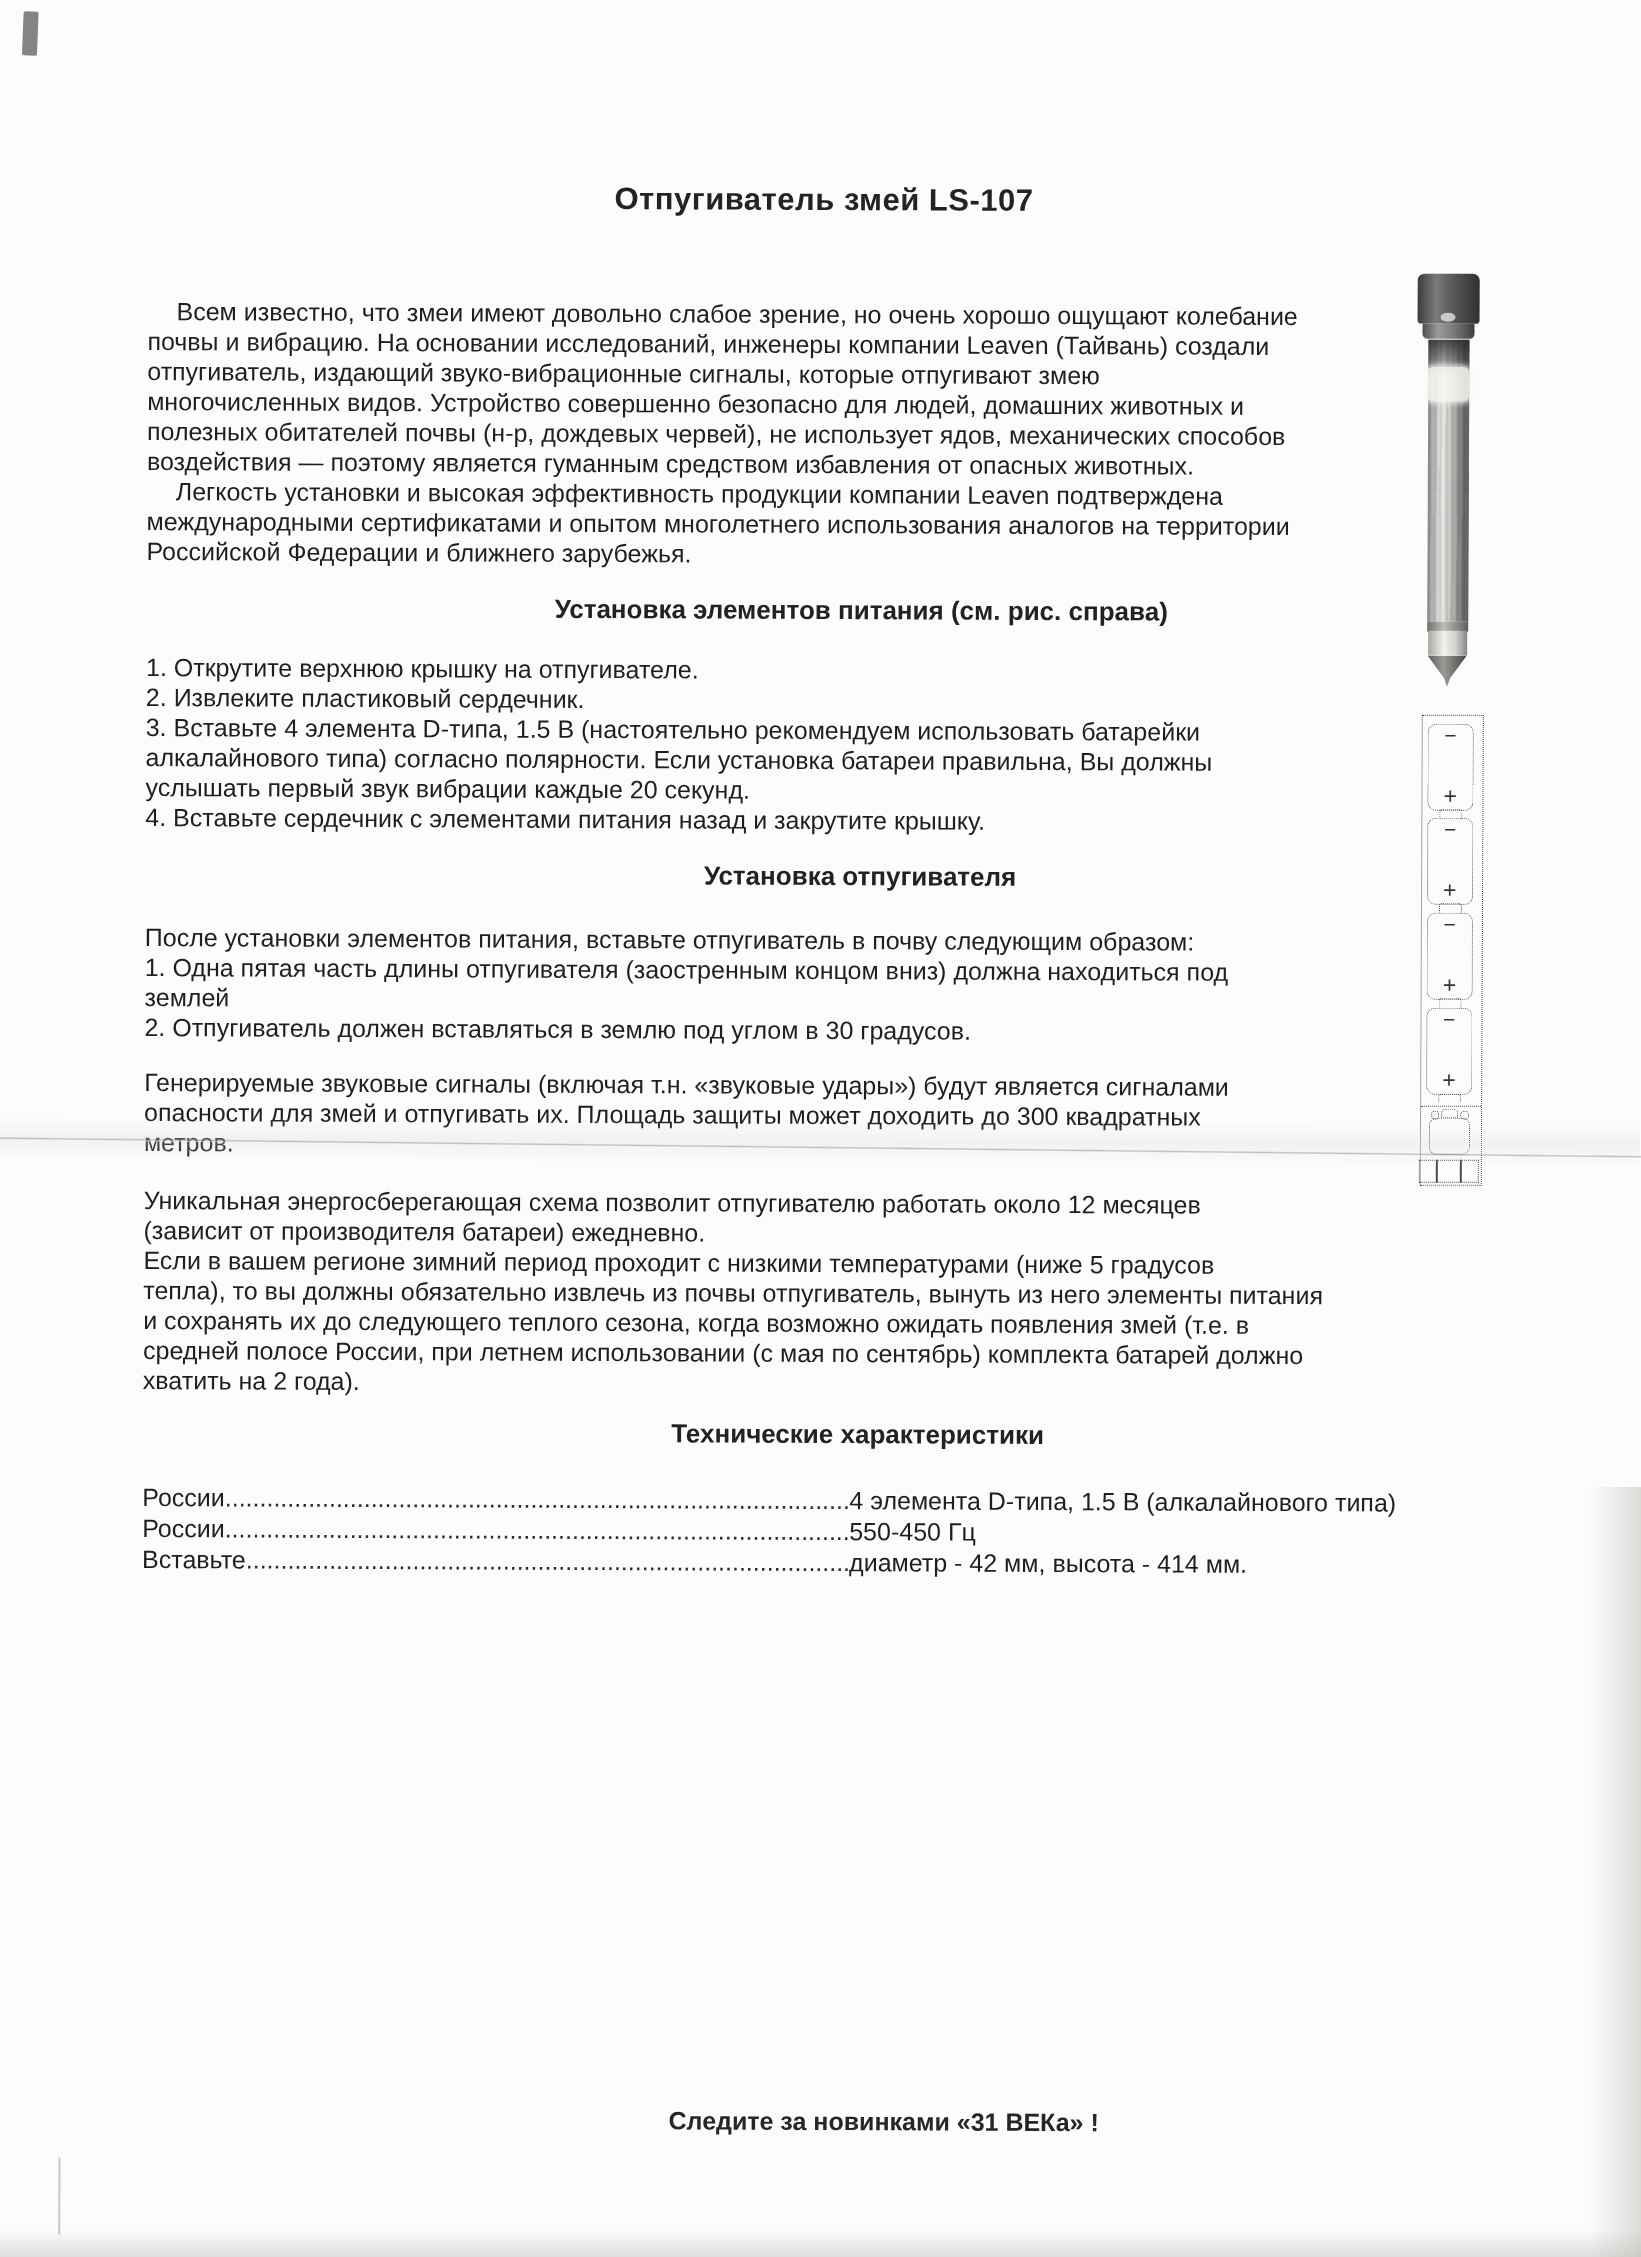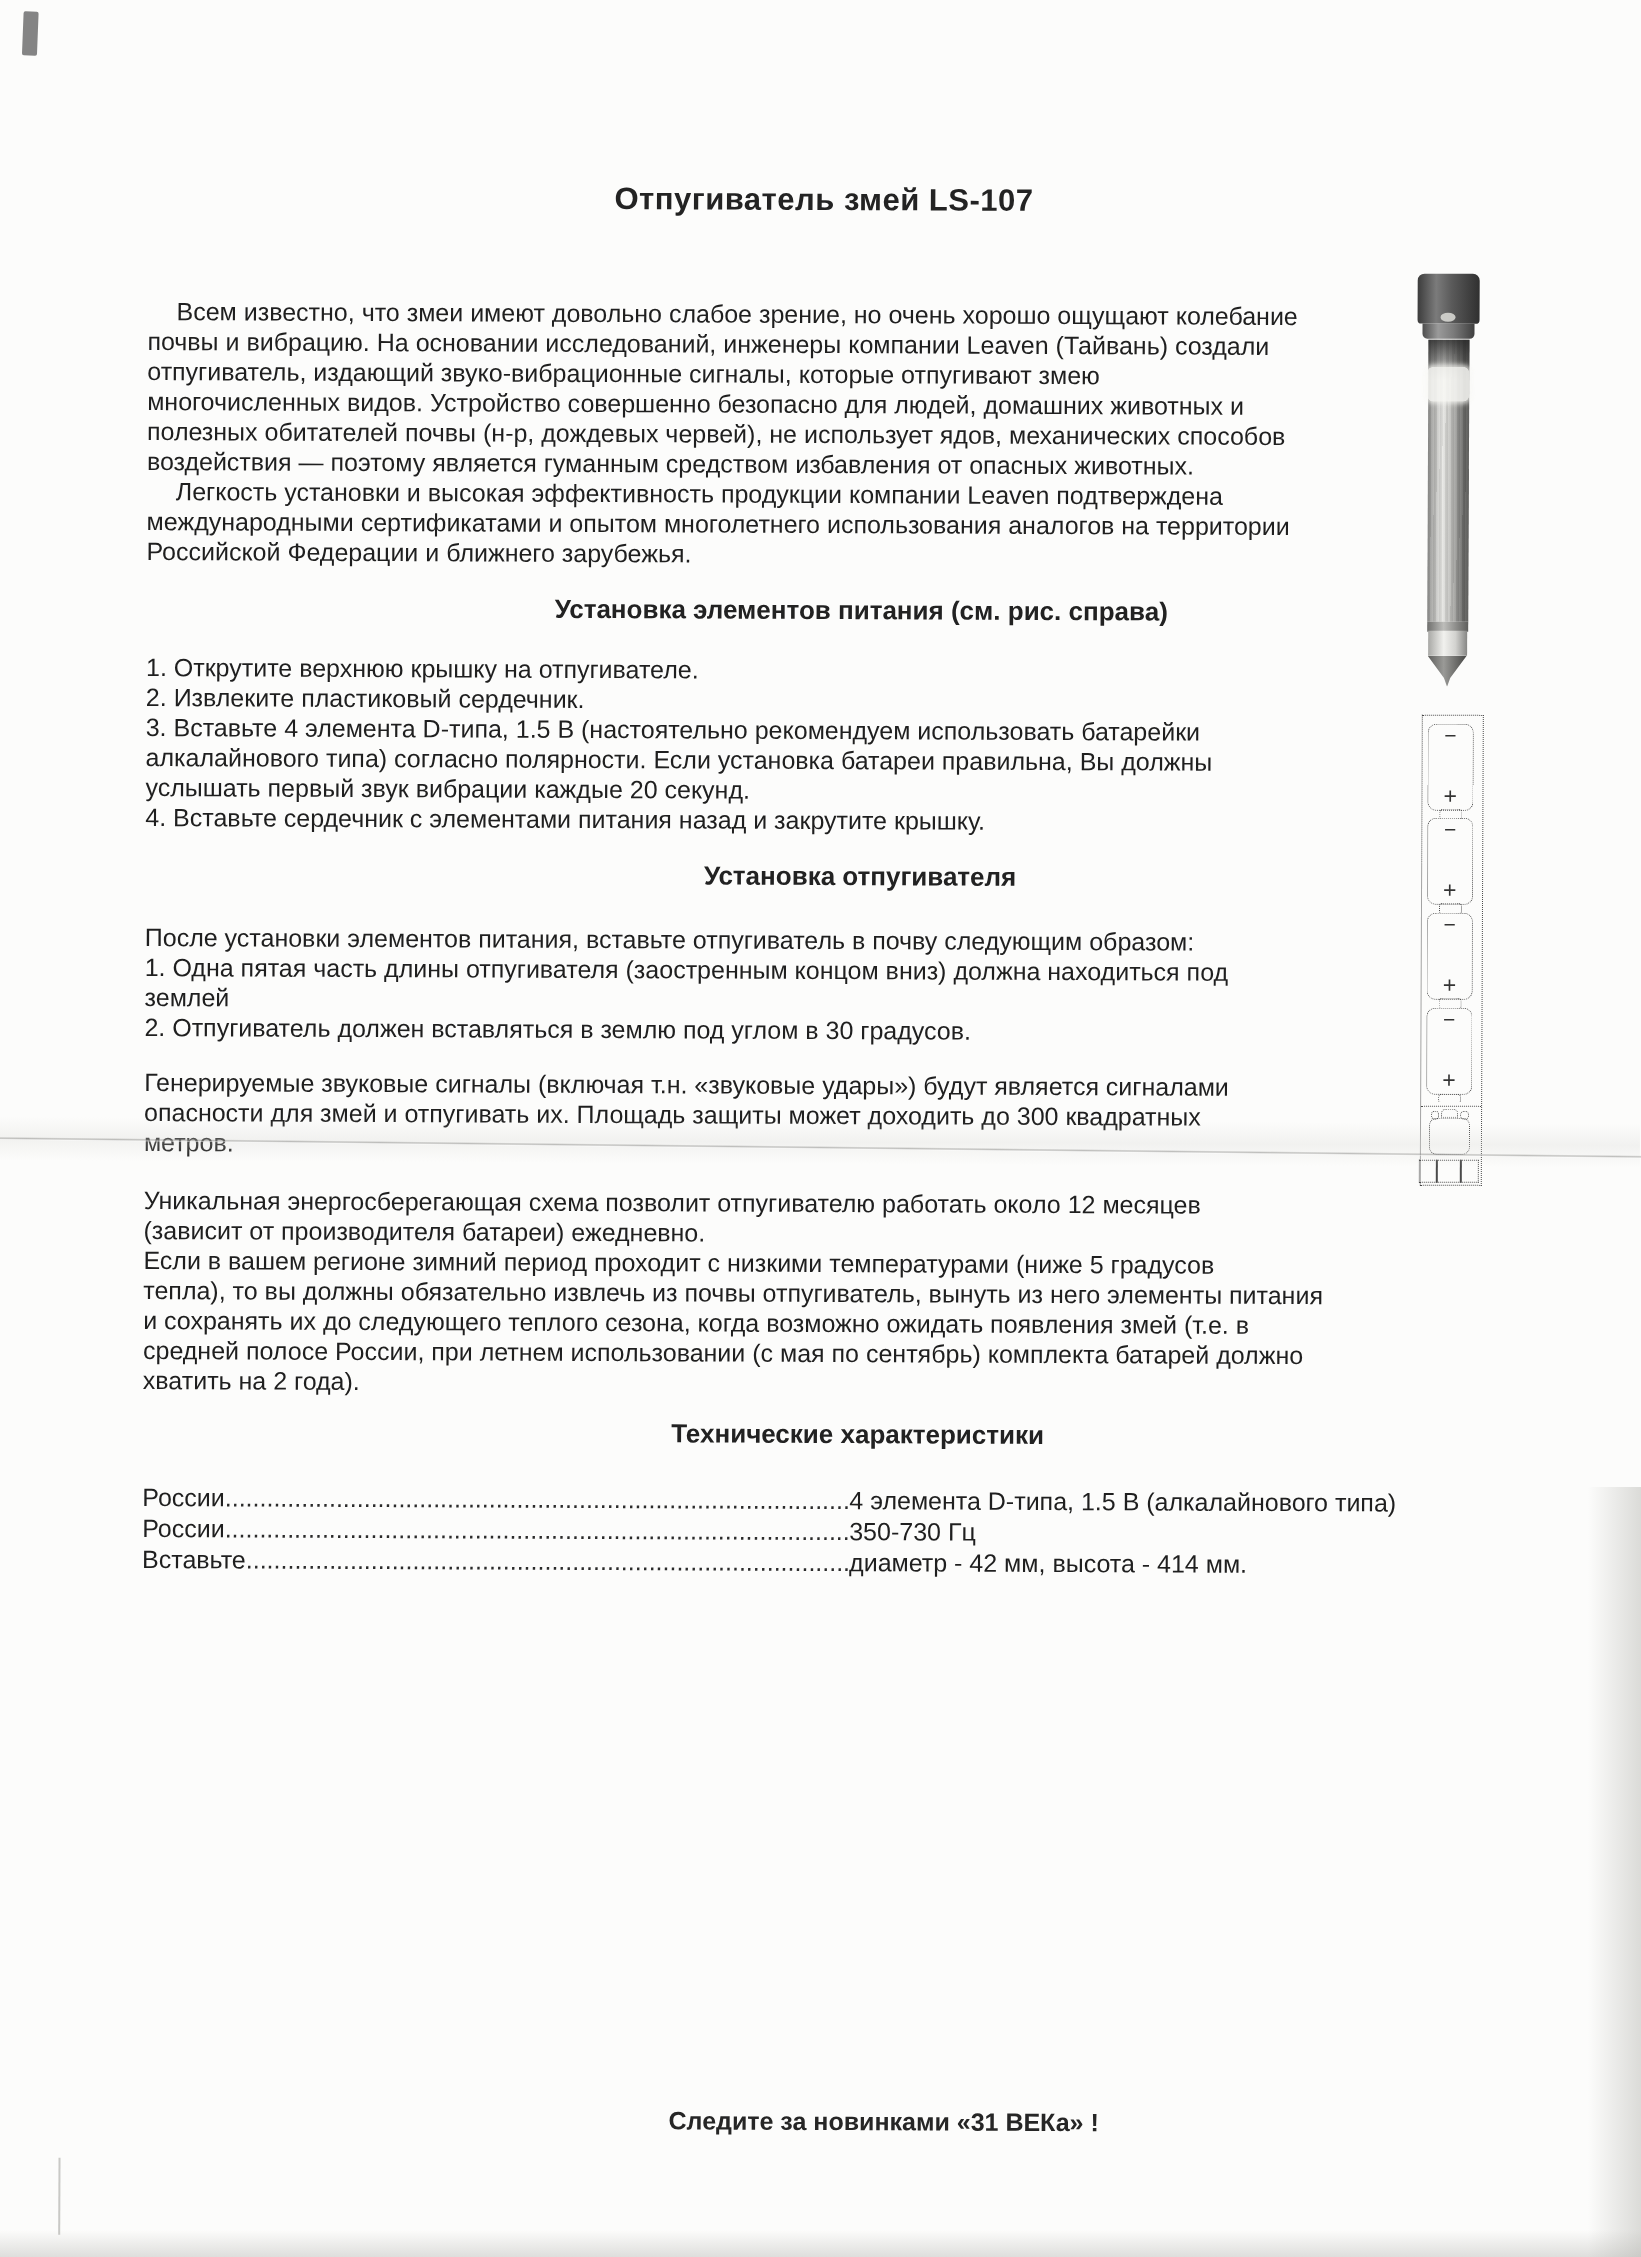--- a/index.html
+++ b/index.html
@@ -150,21 +150,21 @@
             <span class="spec-label">России</span>
             <span class="spec-leader"></span>
           </span>
         <span class="spec-value">4 элемента D-типа, 1.5 В (алкалайнового типа)</span>
       </div>
       <div class="spec-row">
         <span class="spec-left">
             <span class="spec-label">России</span>
             <span class="spec-leader"></span>
           </span>
-        <span class="spec-value">350-730 Гц</span>
+        <span class="spec-value">550-450 Гц</span>
       </div>
       <div class="spec-row">
         <span class="spec-left">
             <span class="spec-label">Вставьте</span>
             <span class="spec-leader"></span>
           </span>
         <span class="spec-value">диаметр - 42 мм, высота - 414 мм.</span>
       </div>
     </div>
 

